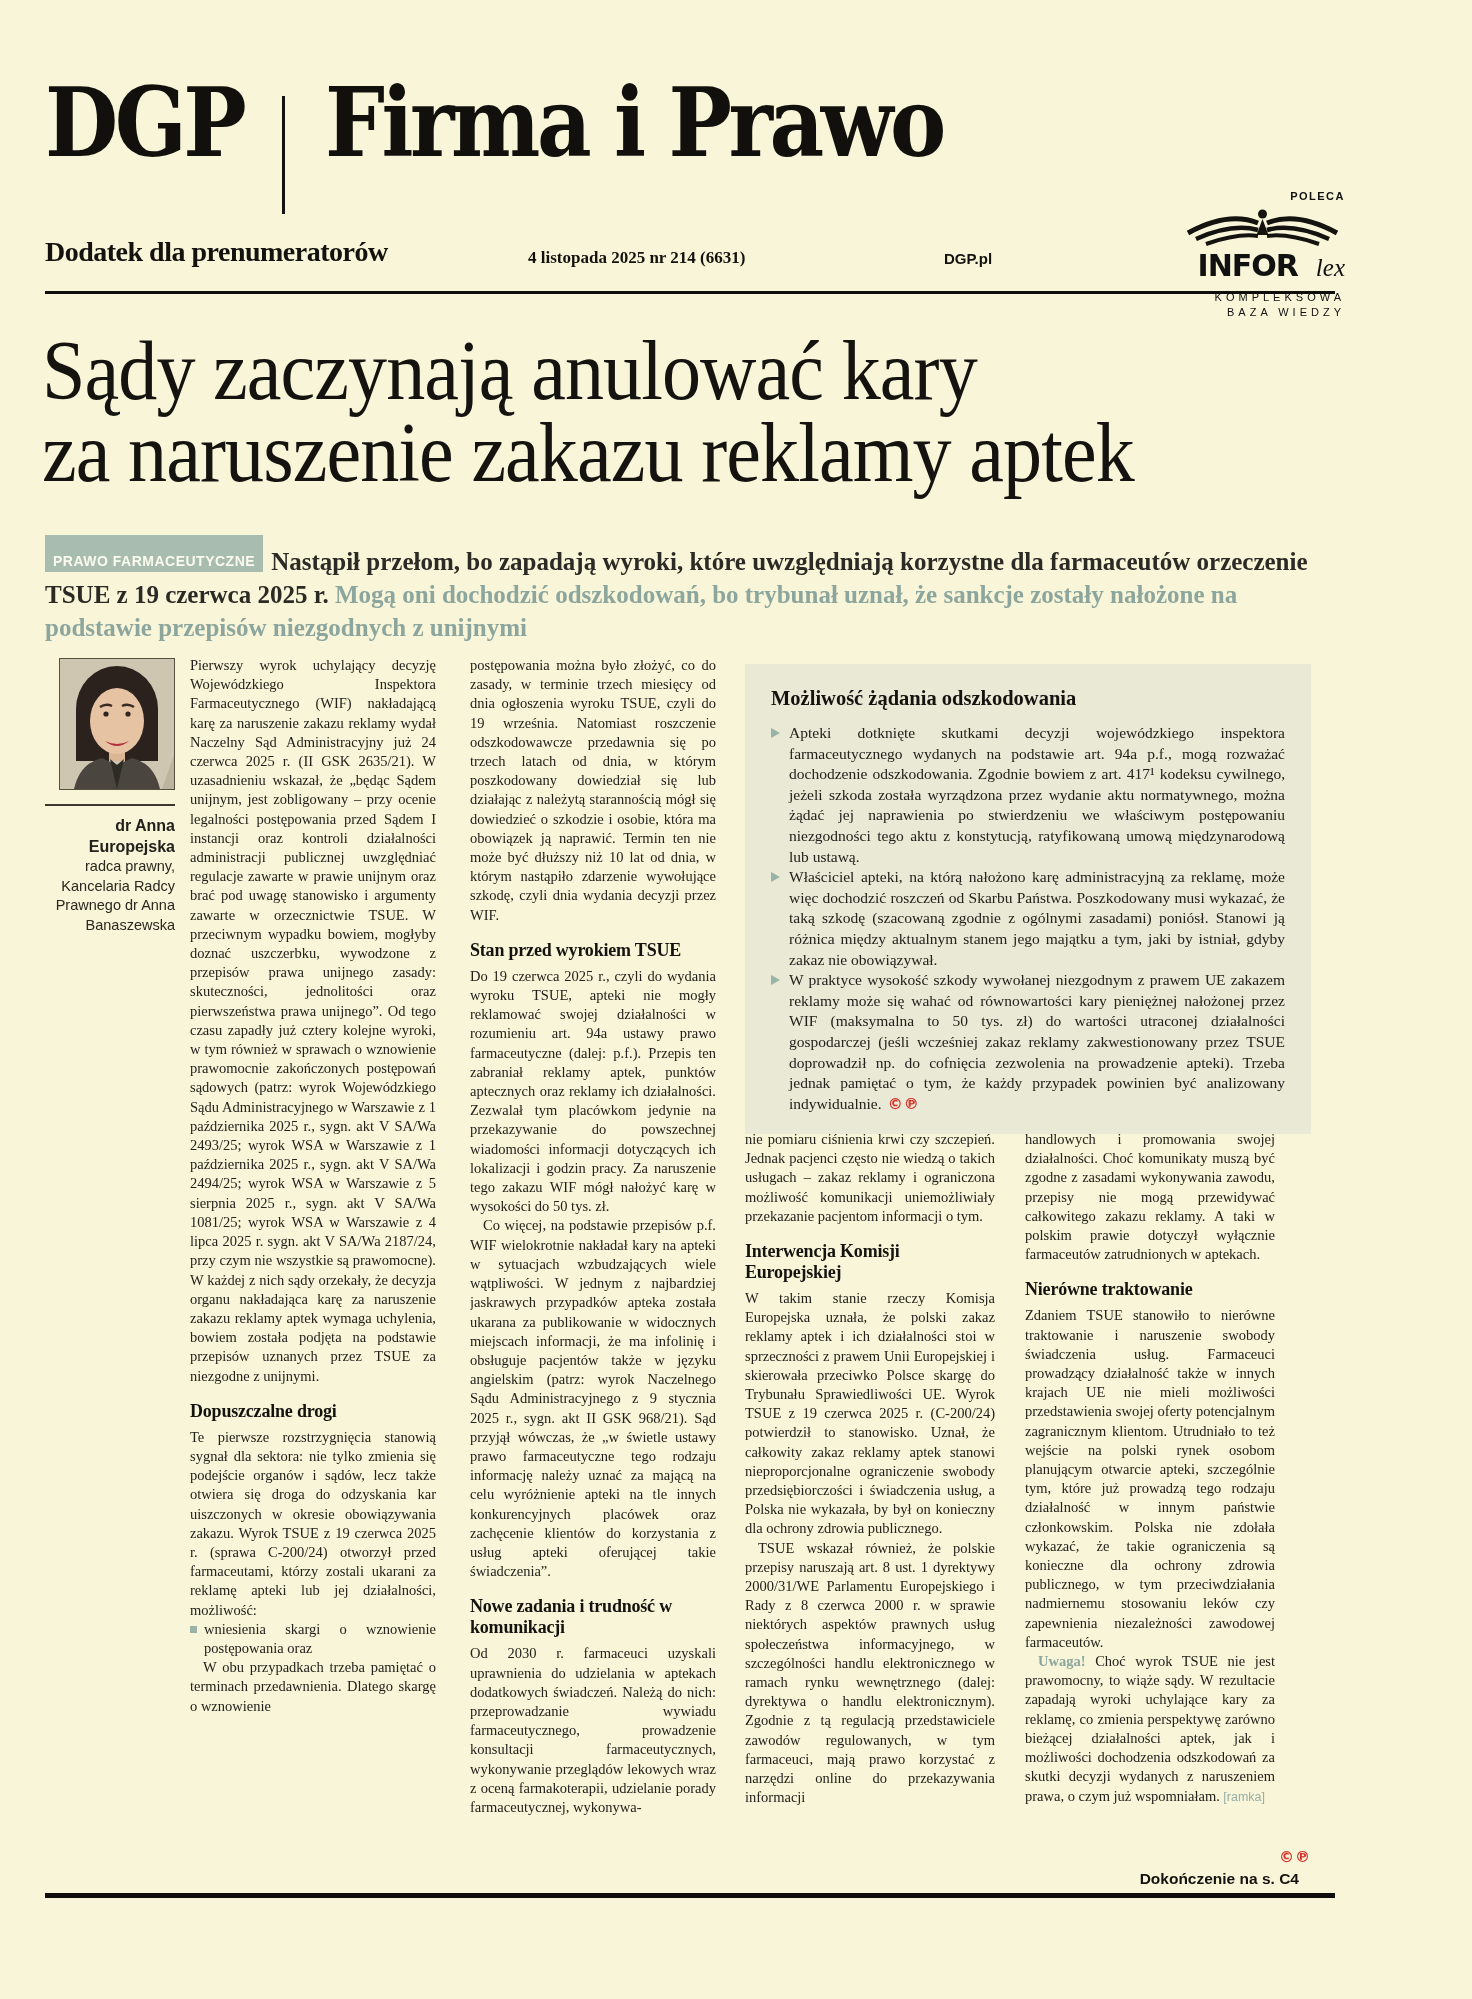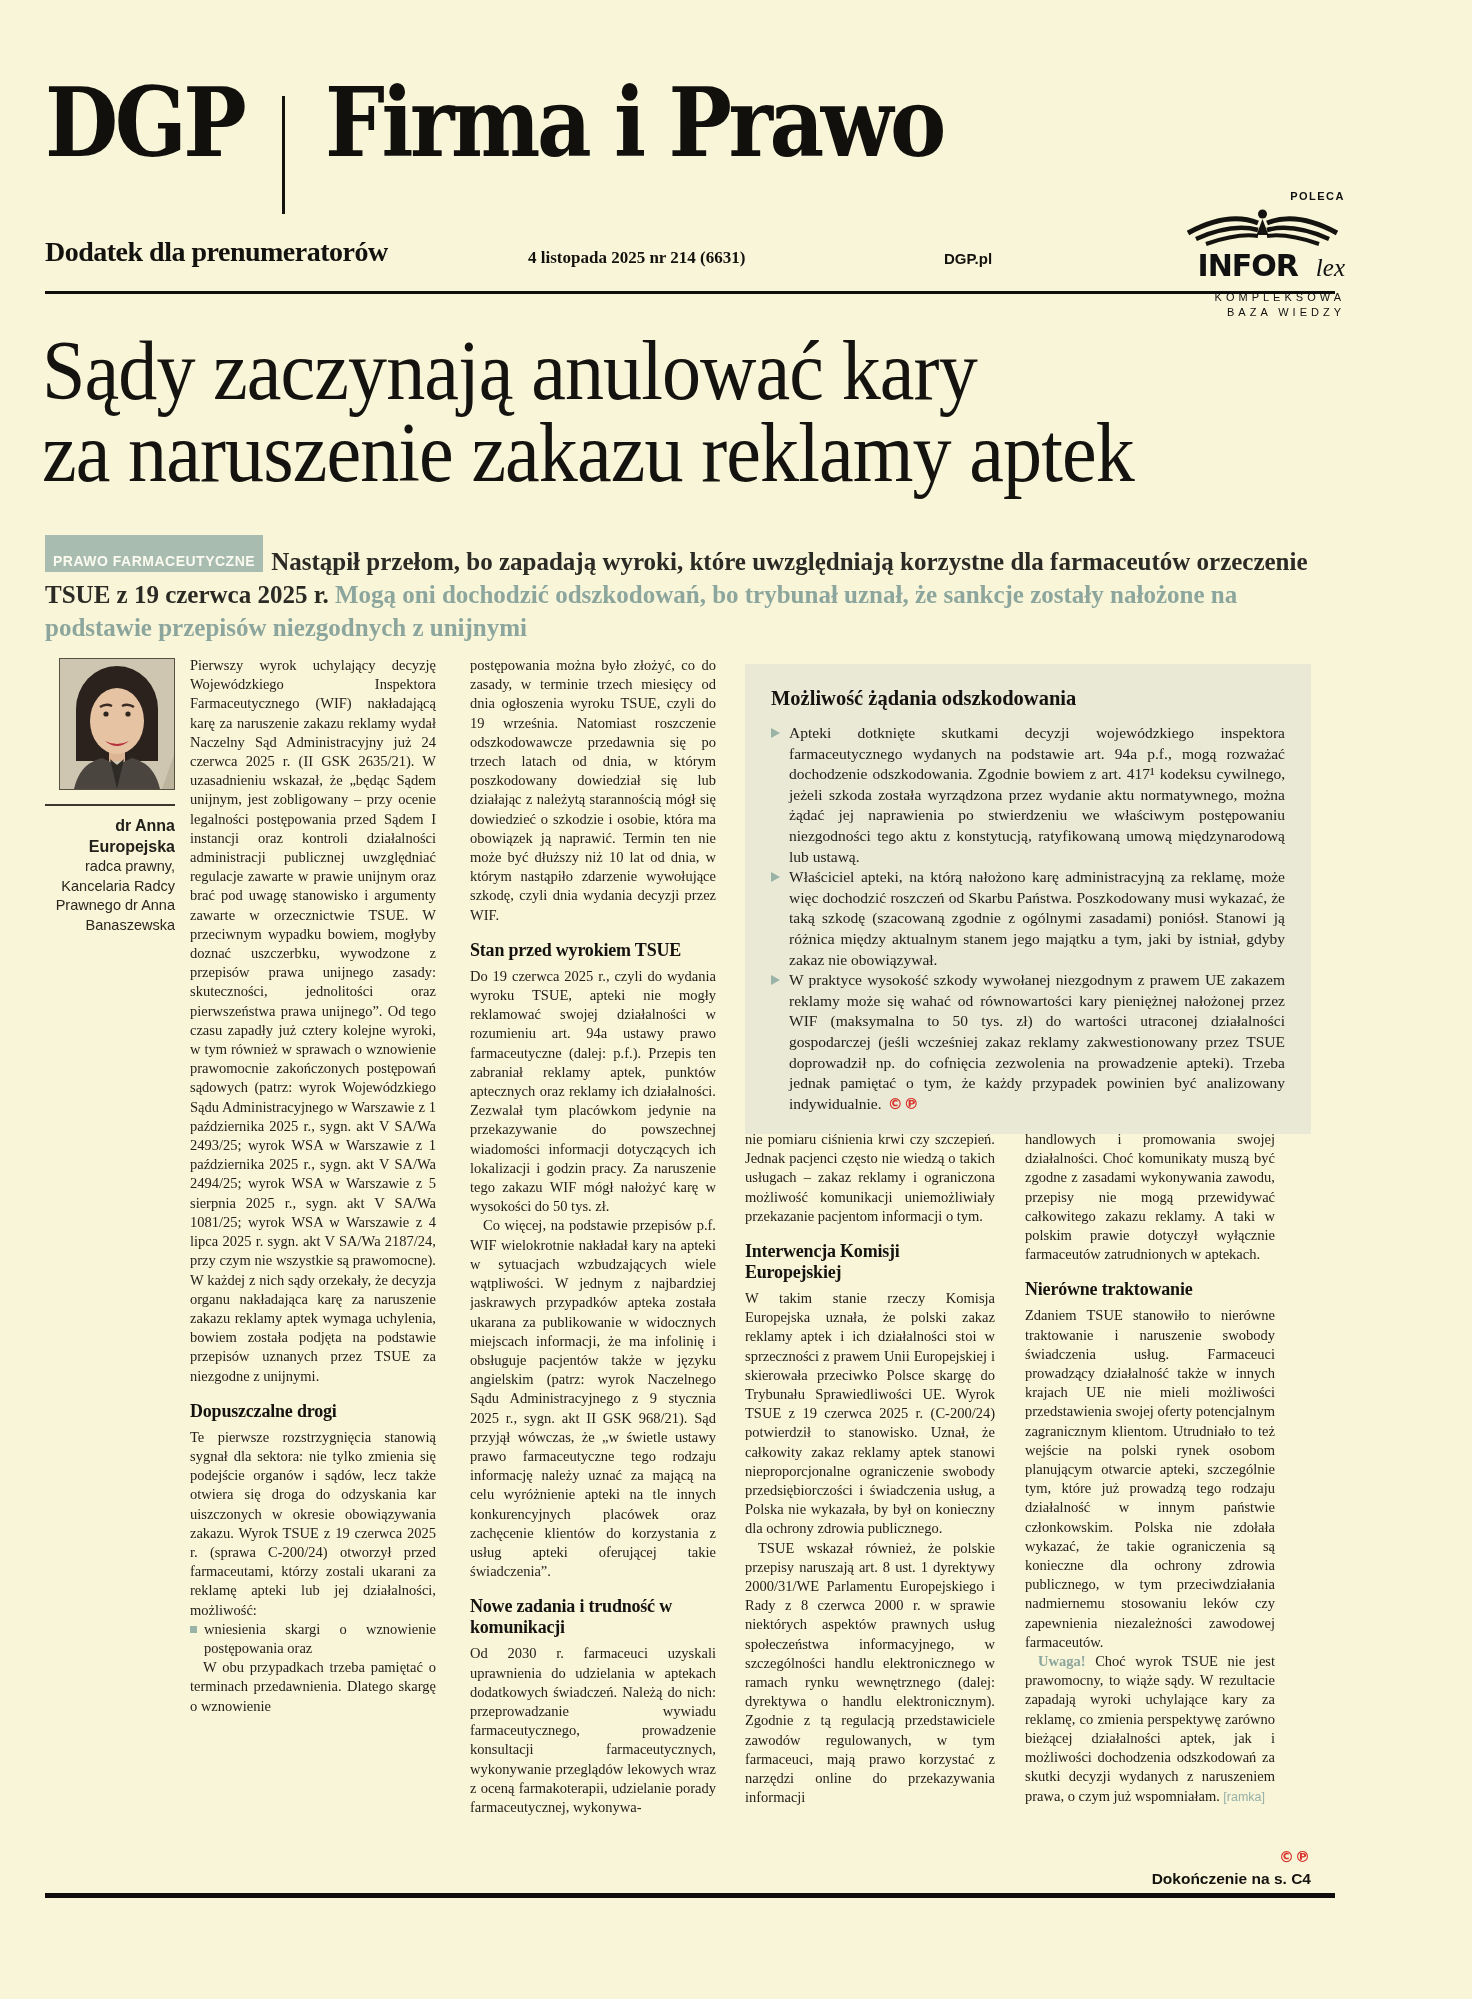--- a/index.html
+++ b/index.html
@@ -63,21 +63,21 @@
   #infobox{margin-top:8px;background:#e9e9d6;padding:22px 26px 20px;}
   #infobox-title{font-weight:bold;font-size:20.5px;line-height:24px;color:#15130f;margin:0 0 13px;}
   .box-li{display:flex;gap:9px;font-size:15.5px;line-height:20.6px;color:#23211b;text-align:justify;}
   .arr{width:0;height:0;border-left:9px solid #9ab3a7;border-top:5px solid transparent;
        border-bottom:5px solid transparent;margin-top:5px;flex:none;}
   .box-li-text{flex:1;}
   .cp{color:#d8332b;font-weight:bold;font-family:"DejaVu Sans",sans-serif;
       font-size:15px;letter-spacing:1px;white-space:nowrap;}
   
   #cp-footer{position:absolute;right:0;top:1192px;text-align:right;}
-  #continuation{position:absolute;right:0;top:1214px;font-family:"Liberation Sans",sans-serif;
+  #continuation{position:absolute;right:12px;top:1214px;font-family:"Liberation Sans",sans-serif;
       font-weight:bold;font-size:15.5px;color:#15130f;}
   .rule-bottom{position:absolute;left:45px;top:1893px;width:1290px;height:4.5px;background:#0f0e0c;}
 </style>
 </head>
 <body>
 
 <div class="page">
 
   <div class="logo" id="logo-dgp">DGP</div>
   <div class="logo-divider"></div>

